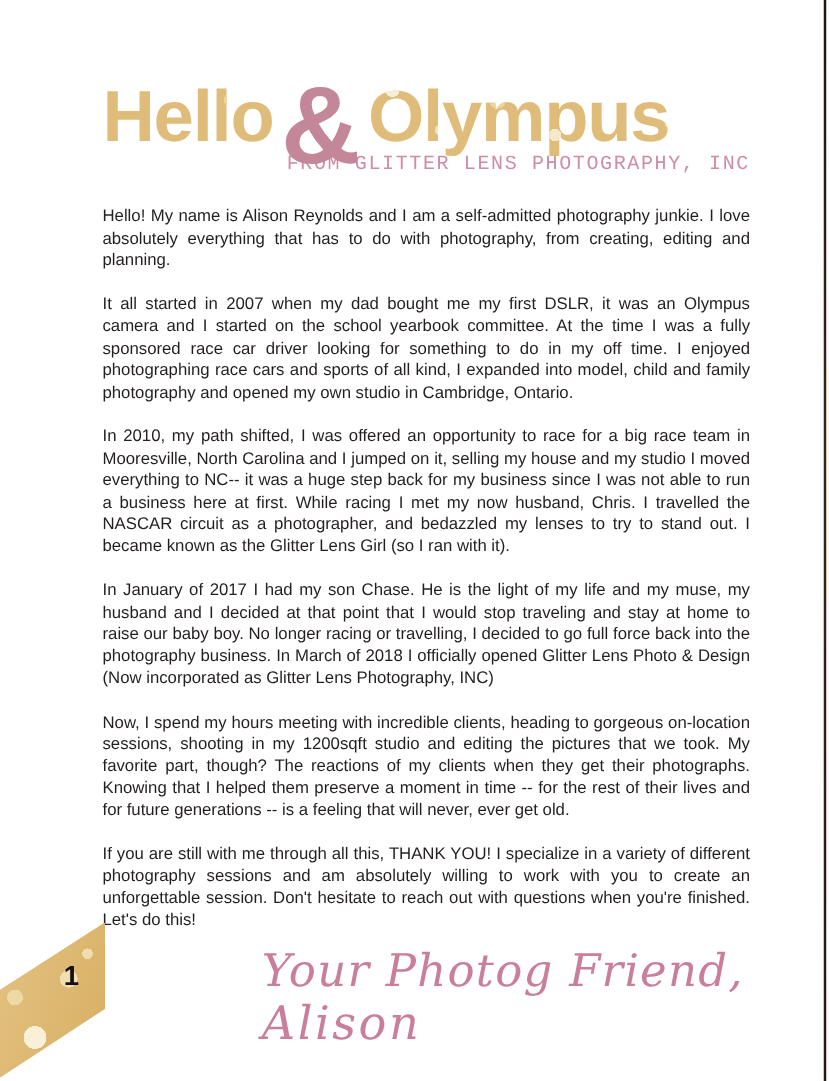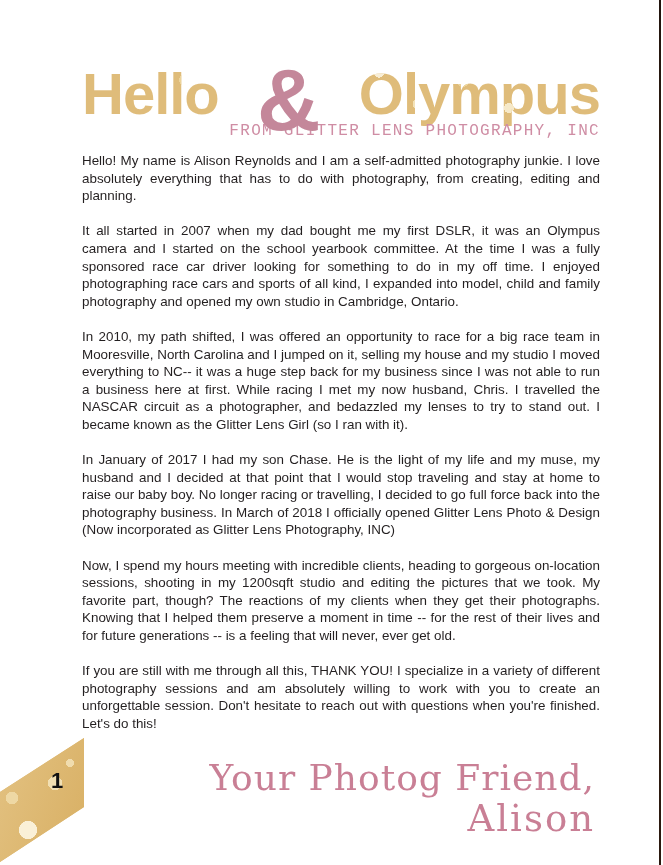--- a/index.html
+++ b/index.html
@@ -15,21 +15,21 @@
   .edge-line{
     position:absolute; top:0; bottom:0; right:2px; width:2px;
     background:linear-gradient(180deg,#21140d,#3a2415 40%,#2a180e);
   }
 
   
   .header{
     position:absolute; left:82px; top:58px; width:518px;
   }
   .title-row{
-    display:flex; align-items:flex-start; justify-content:space-between;
+    display:flex; align-items:flex-start; 
     height:76px;
   }
   .glitter-text{
     font-weight:bold;
     font-size:58px;
     line-height:72px;
     letter-spacing:-1px;
     background-color:#dfbc7a;
     background-image:
       radial-gradient(circle 9px at 20px 14px, #f8eed6 0 62%, rgba(248,238,214,0) 63%),
@@ -57,21 +57,21 @@
     margin-top:-12px;
     text-align:right;
     font-size:16px;
     letter-spacing:1.3px;
     color:#cf8da4;
     font-family:Liberation Mono, monospace;
   }
 
   
   .letter-body{
-    position:absolute; left:82px; top:152px; width:518px;
+    position:absolute; left:82px; top:164px; width:518px;
     color:#231f20;
     font-size:13.4px;
     line-height:17.6px;
     text-align:justify;
   }
   .letter-body p{ margin:0 0 17.6px 0; }
 
   
   .banner{
     position:absolute; left:0; top:738px; width:84px; height:127px;
@@ -91,22 +91,22 @@
       linear-gradient(110deg, #e3c282, #d8af63);
   }
   .page-number{
     position:absolute; left:51px; top:30px;
     font-size:22px; font-weight:bold; color:#111111;
   }
 
   
   .signature{
     position:absolute; right:68px; top:756px;
-    text-align:right;
     font-family:"DejaVu Serif", serif;
+    font-style:italic;
     color:#c97f95;
   }
   .signature .line1{ font-size:36px; line-height:44px; letter-spacing:1px; }
   .signature .line2{ font-size:37px; line-height:38px; letter-spacing:2px; }
 </style>
 </head>
 <body>
 
 <div class="edge-line"></div>
 

